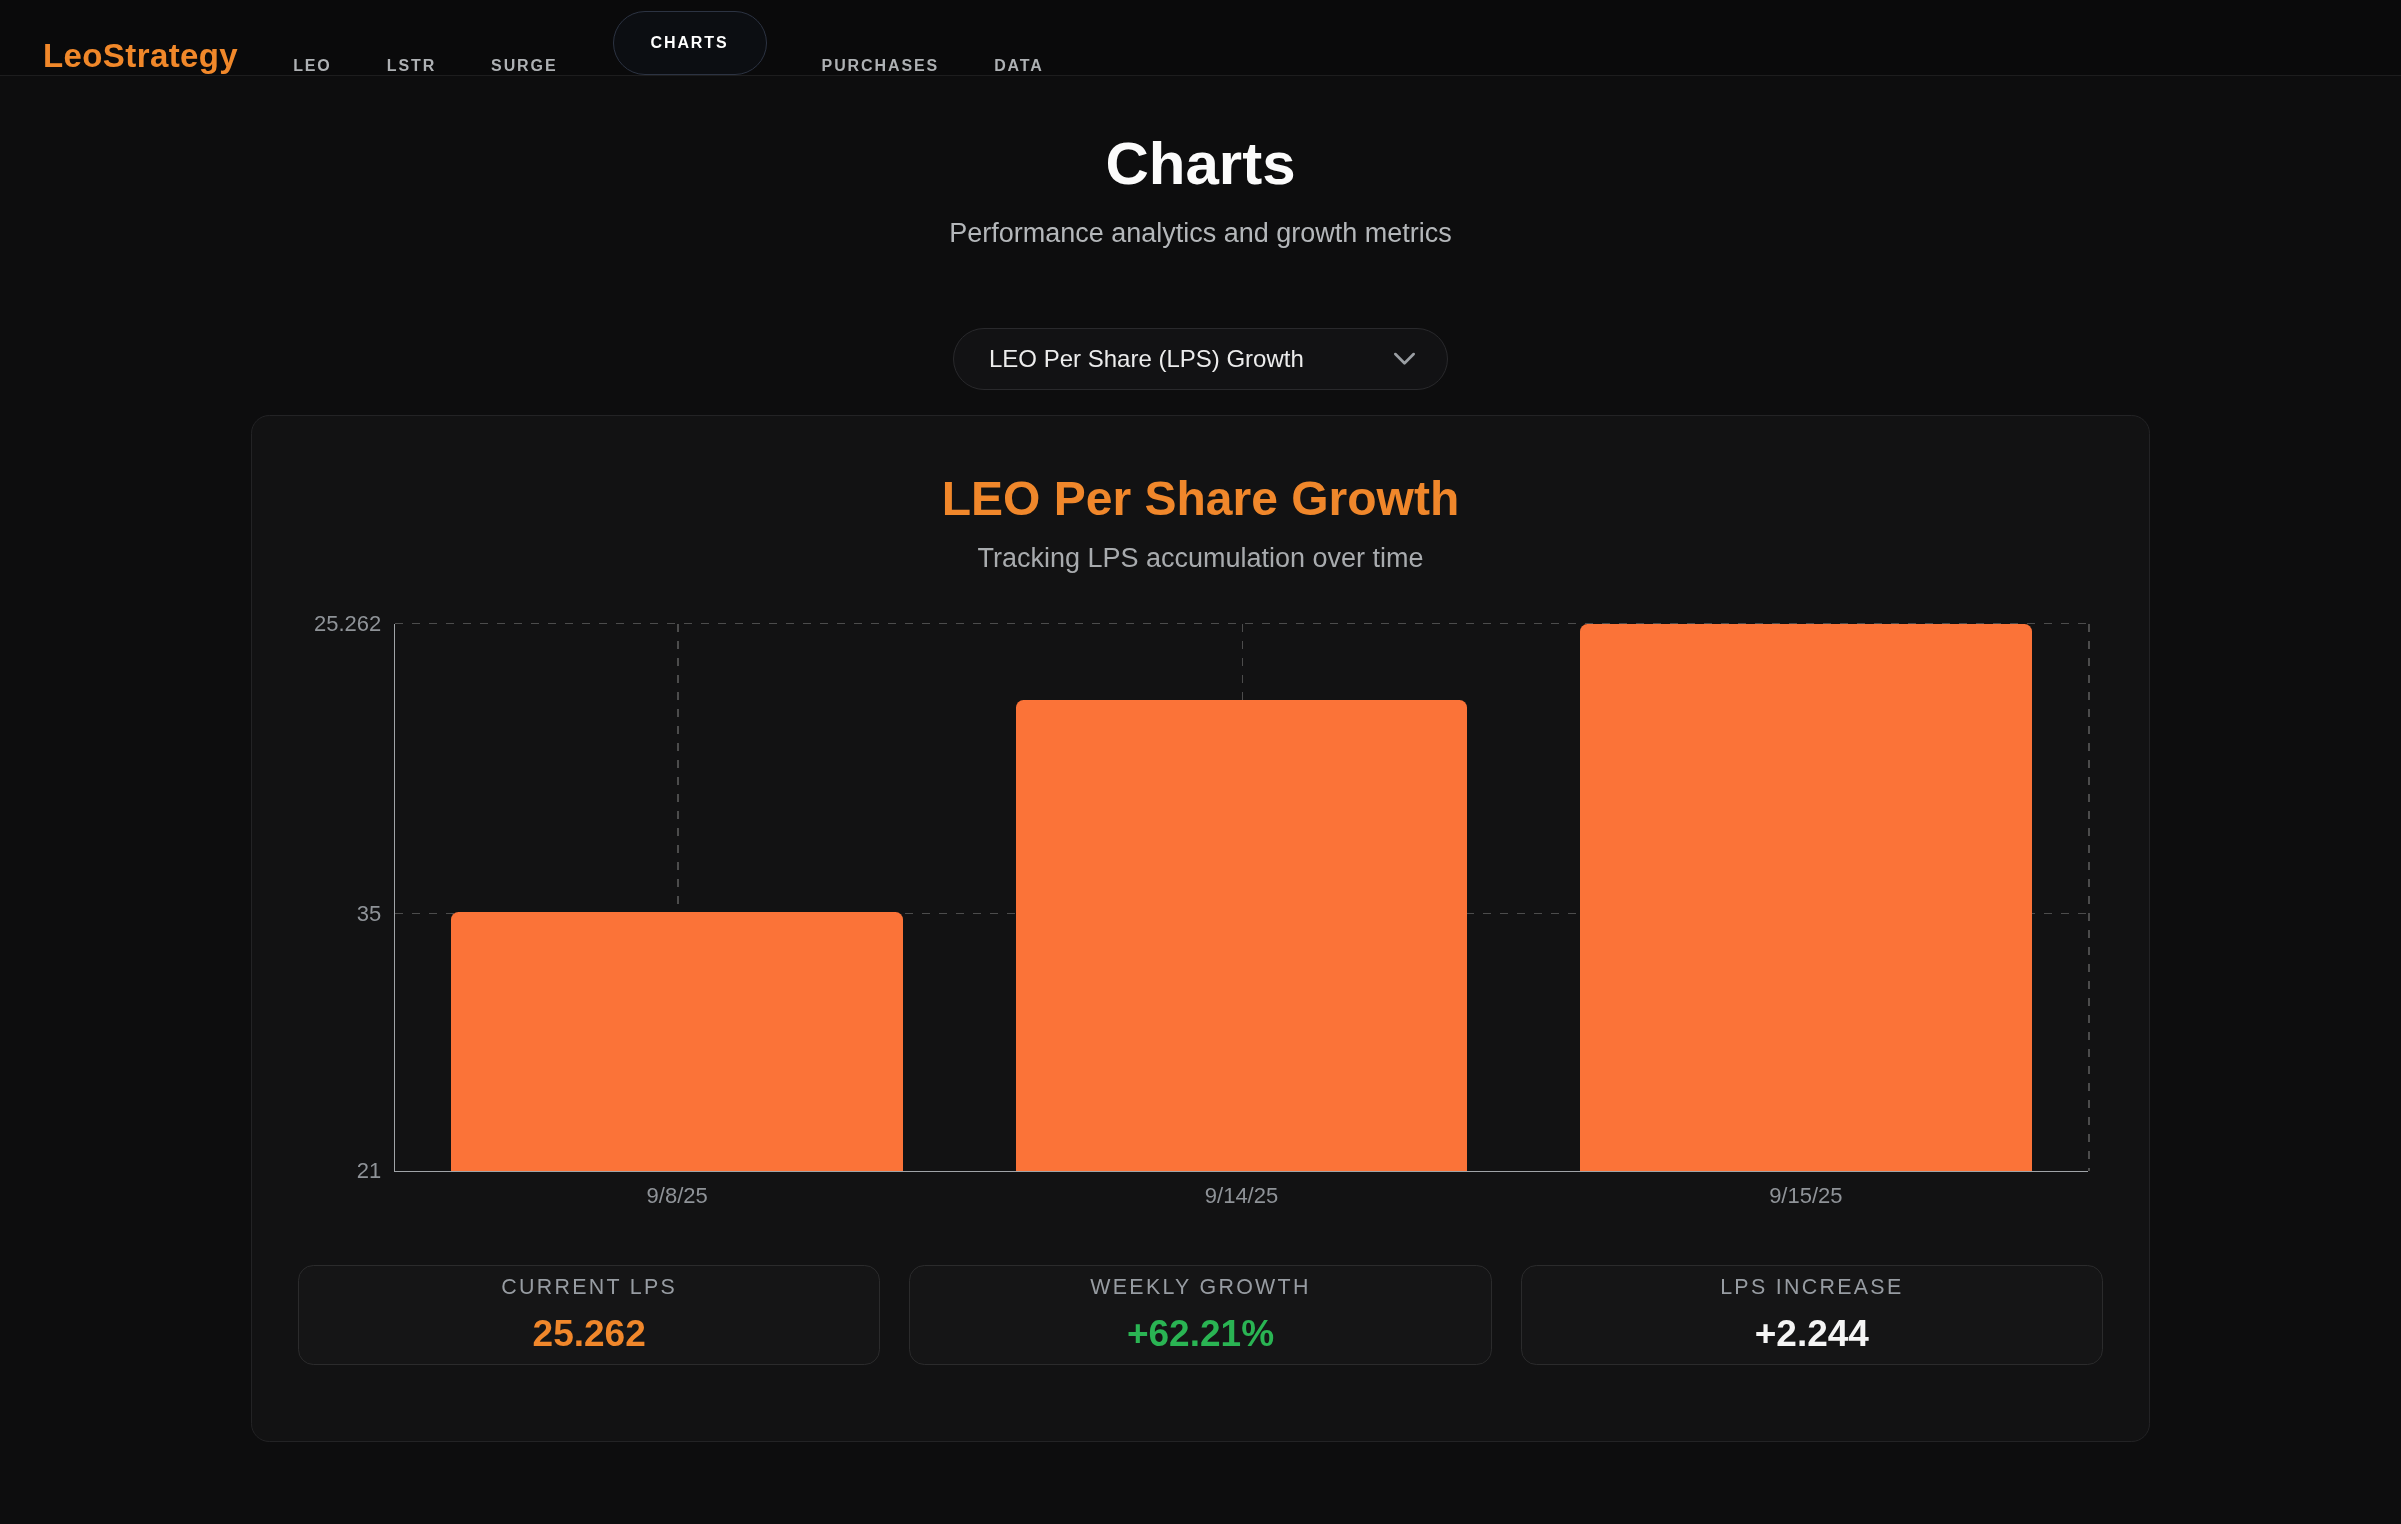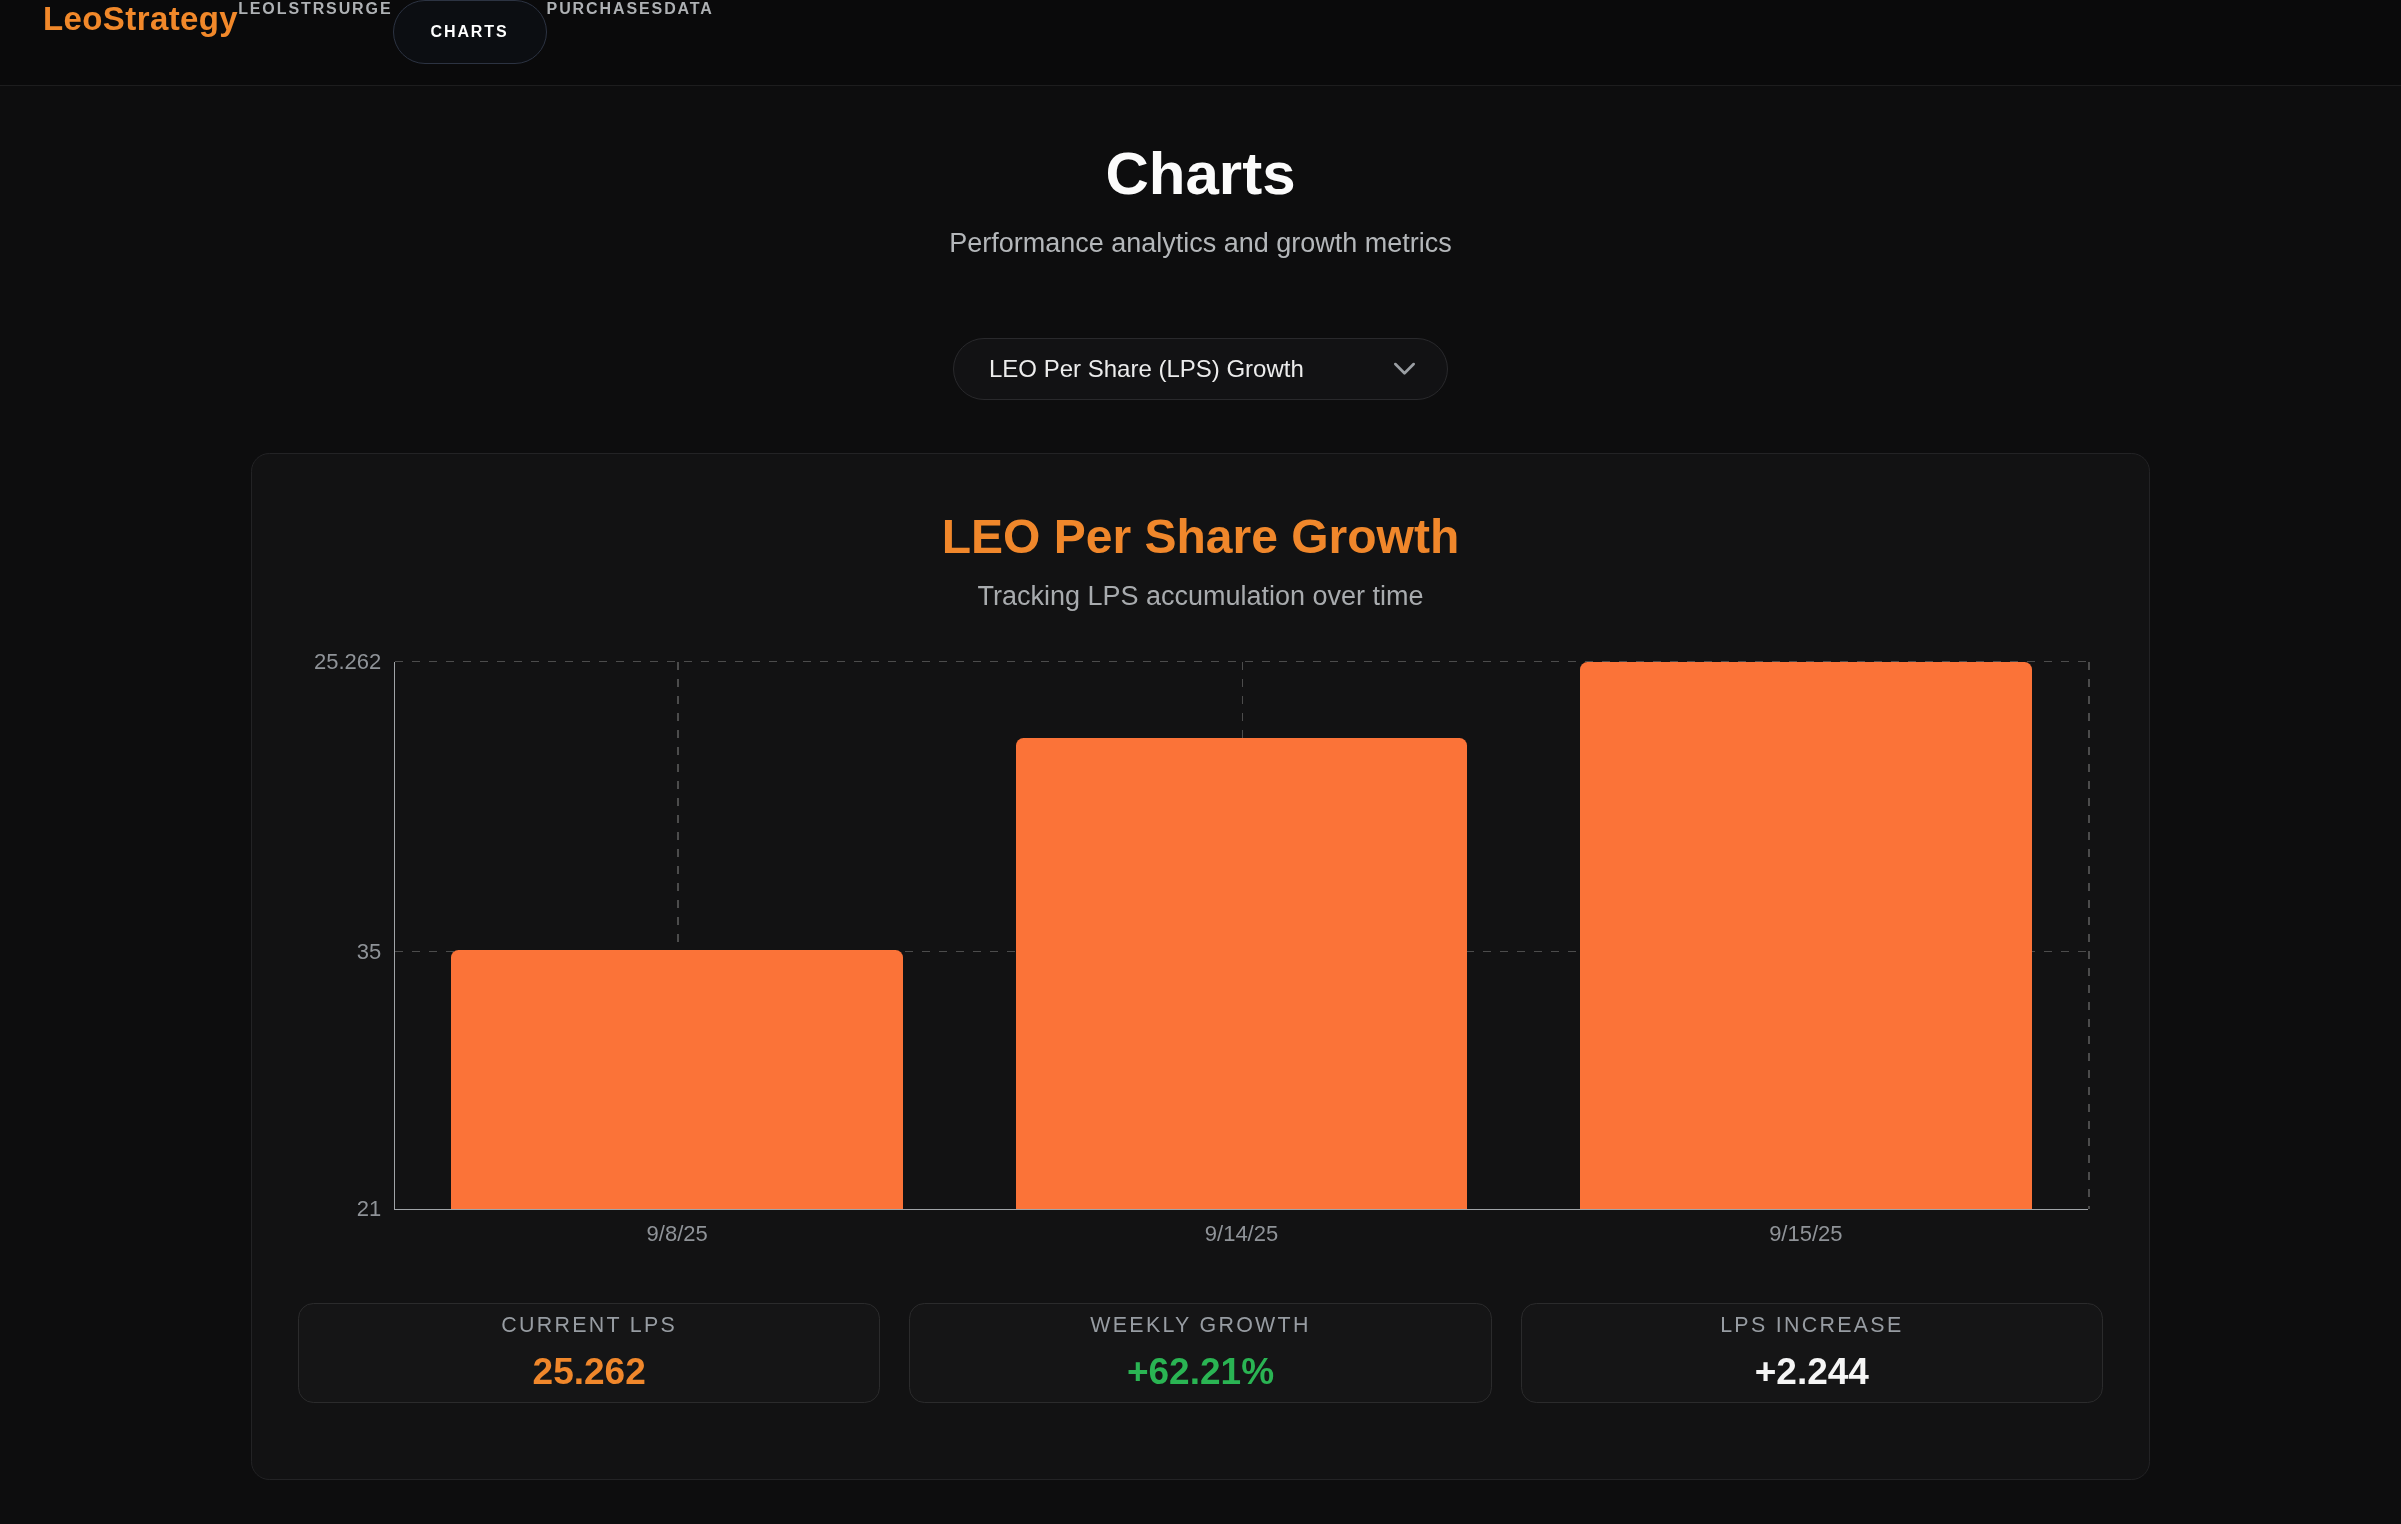--- a/index.html
+++ b/index.html
@@ -10,23 +10,24 @@
     height: 1525px;
     background: #0d0d0e;
     font-family: "Liberation Sans", sans-serif;
     color: #fafafa;
     overflow: hidden;
   }
 
   
   .nav {
     display: flex;
-    align-items: flex-start;
-    height: 86px;
+    align-items: flex-end;
+    height: 76px;
     padding: 0 43px;
+    gap: 55px;
     background: #0a0a0b;
     border-bottom: 1.5px solid #1d1d1e;
   }
   .logo {
     font-size: 33px;
     font-weight: 700;
     color: #f1882a;
     letter-spacing: 0.4px;
     cursor: pointer;
   }
@@ -78,21 +79,21 @@
     cursor: pointer;
   }
   .selector-value { font-size: 24px; color: #ececec; }
   .chev { flex: 0 0 auto; }
 
   
   .card {
     position: relative;
     width: 1899px;
     height: 1027px;
-    margin: 53px auto 0;
+    margin: 25px auto 0;
     background: #121213;
     border: 1.5px solid #232325;
     border-radius: 18.3px;
     text-align: center;
   }
   .card-title {
     padding-top: 55px;
     font-size: 48px;
     font-weight: 700;
     color: #f0872b;

